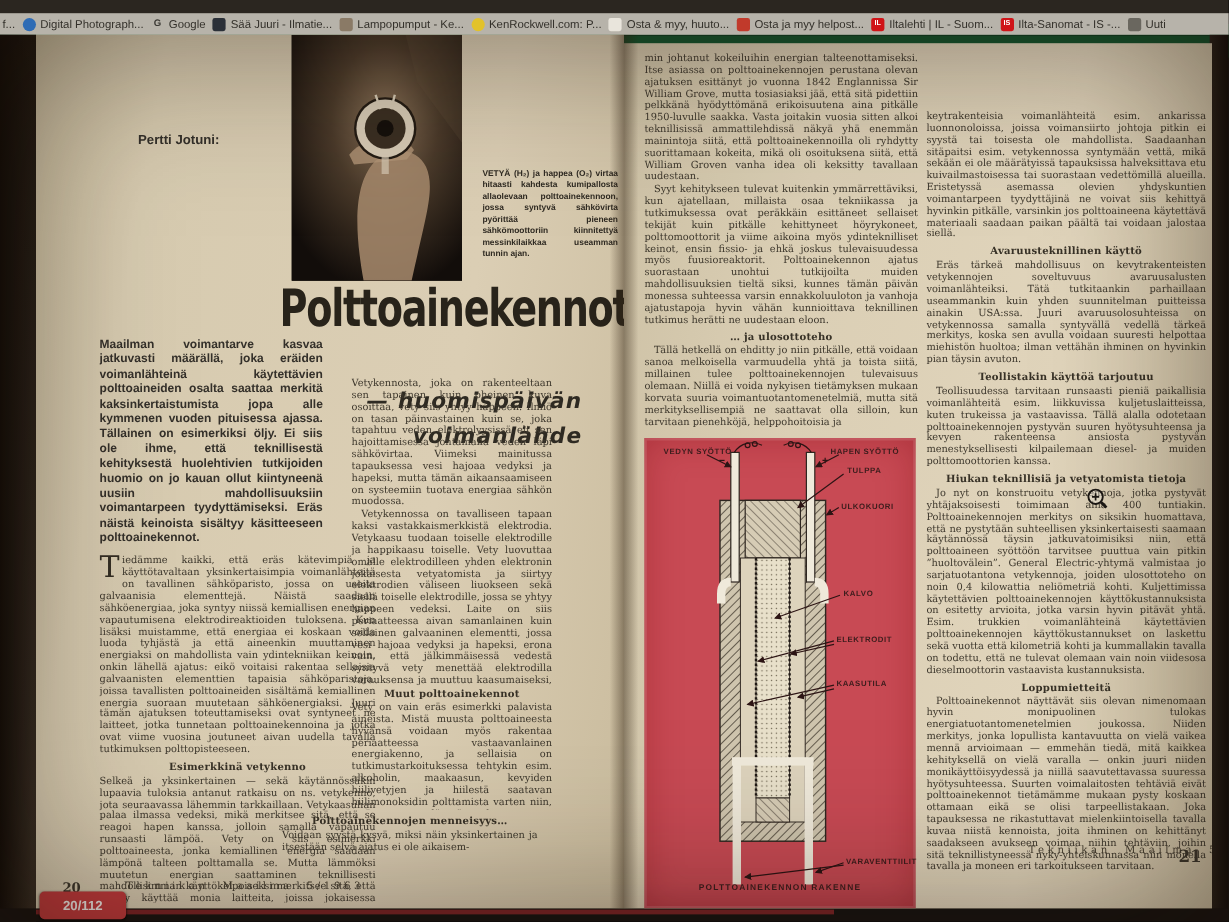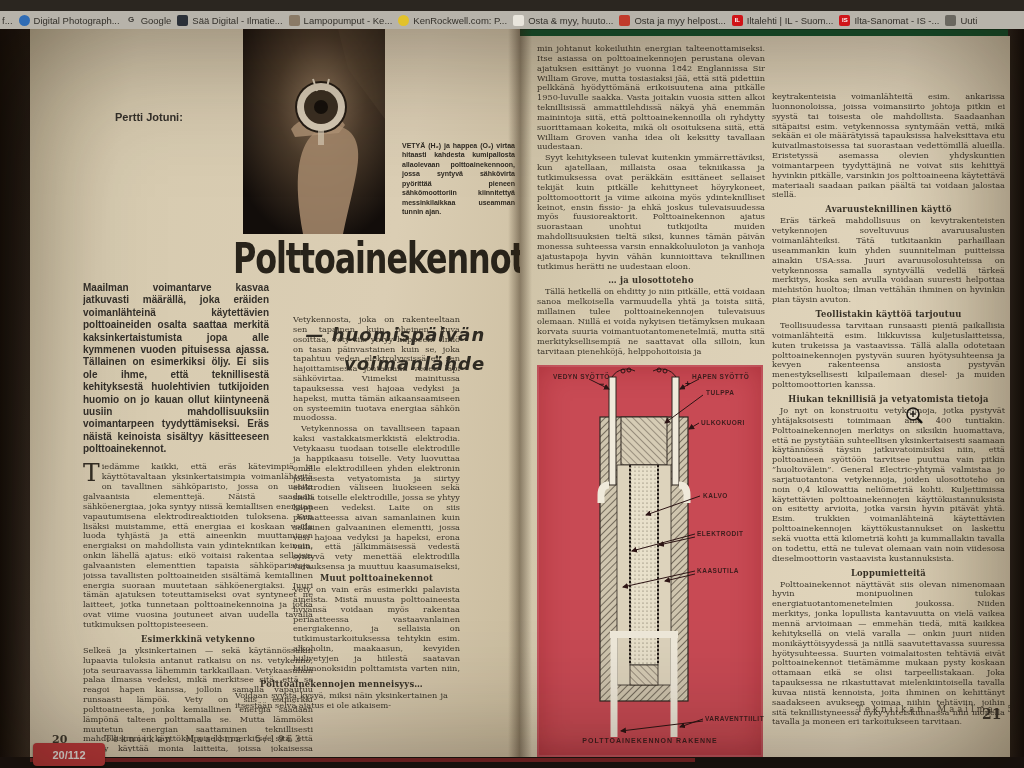--- a/index.html
+++ b/index.html
@@ -96,21 +96,21 @@
       <span>Digital Photograph...</span>
       </span>
     <span class="bm">
       <span class="ico" style="background: transparent;">
           <span style="color: rgb(60, 58, 53);">G</span>
         </span>
       <span>Google</span>
       </span>
     <span class="bm">
       <span class="ico" style="background: rgb(43, 48, 56);"></span>
-      <span>Sää Digital - Ilmatie...</span>
+      <span>Sää Juuri - Ilmatie...</span>
       </span>
     <span class="bm">
       <span class="ico" style="background: rgb(138, 122, 102);"></span>
       <span>Lampopumput - Ke...</span>
       </span>
     <span class="bm">
       <span class="ico round" style="background: rgb(226, 194, 42);"></span>
       <span>KenRockwell.com: P...</span>
       </span>
     <span class="bm">

